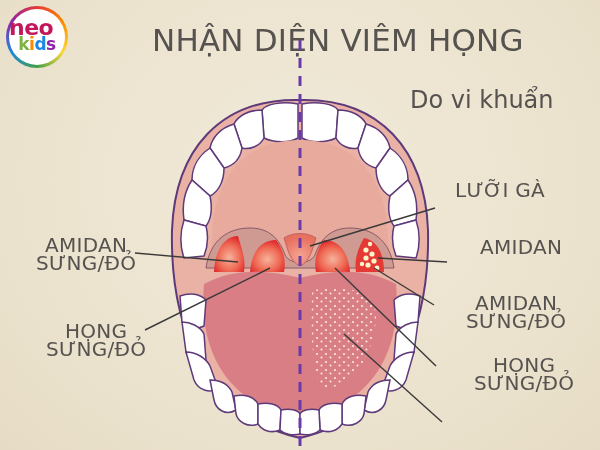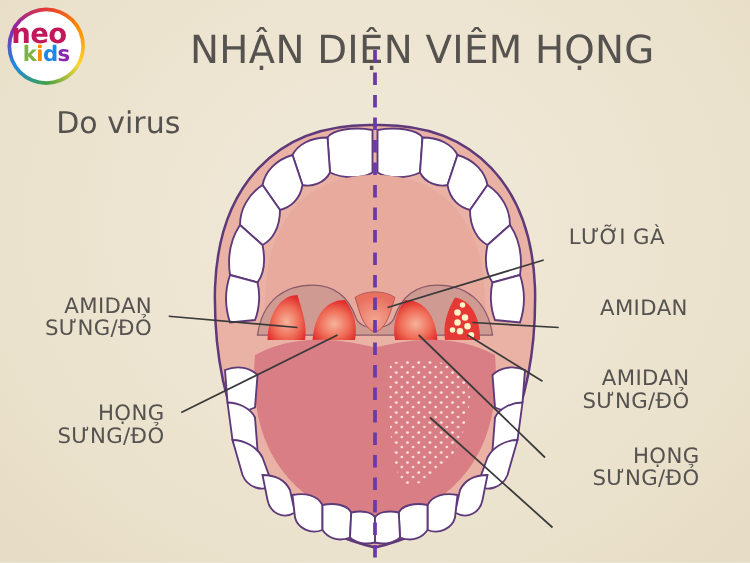--- a/index.html
+++ b/index.html
@@ -8,37 +8,37 @@
   .logo{position:absolute;left:6px;top:6px;width:62px;height:62px;border-radius:50%;
     background:conic-gradient(#e53935,#fb8c00,#fdd835,#43a047,#1e88e5,#8e24aa,#e53935);}
   .logo-inner{position:absolute;left:3px;top:3px;width:56px;height:56px;border-radius:50%;background:#fff;text-align:center;}
   .logo-neo{position:absolute;left:0;right:17px;top:10px;font-weight:bold;font-size:22px;color:#c2185b;letter-spacing:-0.5px;line-height:17px;}
   .logo-kids{position:absolute;left:0;right:0;top:27px;font-weight:bold;font-size:17px;line-height:17px;letter-spacing:-0.5px;}
   .k1{color:#7cb342}.k2{color:#fb8c00}.k3{color:#1e88e5}.k4{color:#8e24aa}
   .title{position:absolute;left:108px;top:22px;font-size:31px;color:#55524f;letter-spacing:0.2px;white-space:nowrap;margin-left:44px;}
   .sub{position:absolute;font-size:24px;color:#55524f;white-space:nowrap;}
   .sub-left{left:45px;top:84px;}
   .sub-right{left:410px;top:86px;}
-  .label{position:absolute;font-size:17px;line-height:18px;color:#55524f;text-align:right;white-space:nowrap;letter-spacing:0.3px;}
+  .label{position:absolute;font-size:20px;line-height:18px;color:#55524f;text-align:center;white-space:nowrap;letter-spacing:0.3px;}
   svg.diagram{position:absolute;left:0;top:0;}
 </style>
 </head>
 <body>
 
 <div class="stage">
 
   <div class="logo">
     <div class="logo-inner">
       <div class="logo-neo">neo</div>
       <div class="logo-kids"><span class="k1">k</span><span class="k2">i</span><span class="k3">d</span><span class="k4">s</span></div>
     </div>
   </div>
 
   <div class="title">NHẬN DIỆN VIÊM HỌNG</div>
-  <div class="sub sub-left">Do virus</div>
+  <div class="sub sub-right">Do vi khuẩn</div>
 
   <svg class="diagram" width="600" height="450" viewBox="0 0 600 450">
     <defs>
       <radialGradient id="tonsilL" cx="50%" cy="60%" r="60%">
         <stop offset="0%" stop-color="#f6b39c"></stop>
         <stop offset="60%" stop-color="#ef6a55"></stop>
         <stop offset="100%" stop-color="#e02b2b"></stop>
       </radialGradient>
       <radialGradient id="uvula" cx="50%" cy="70%" r="60%">
         <stop offset="0%" stop-color="#f4a592"></stop>

